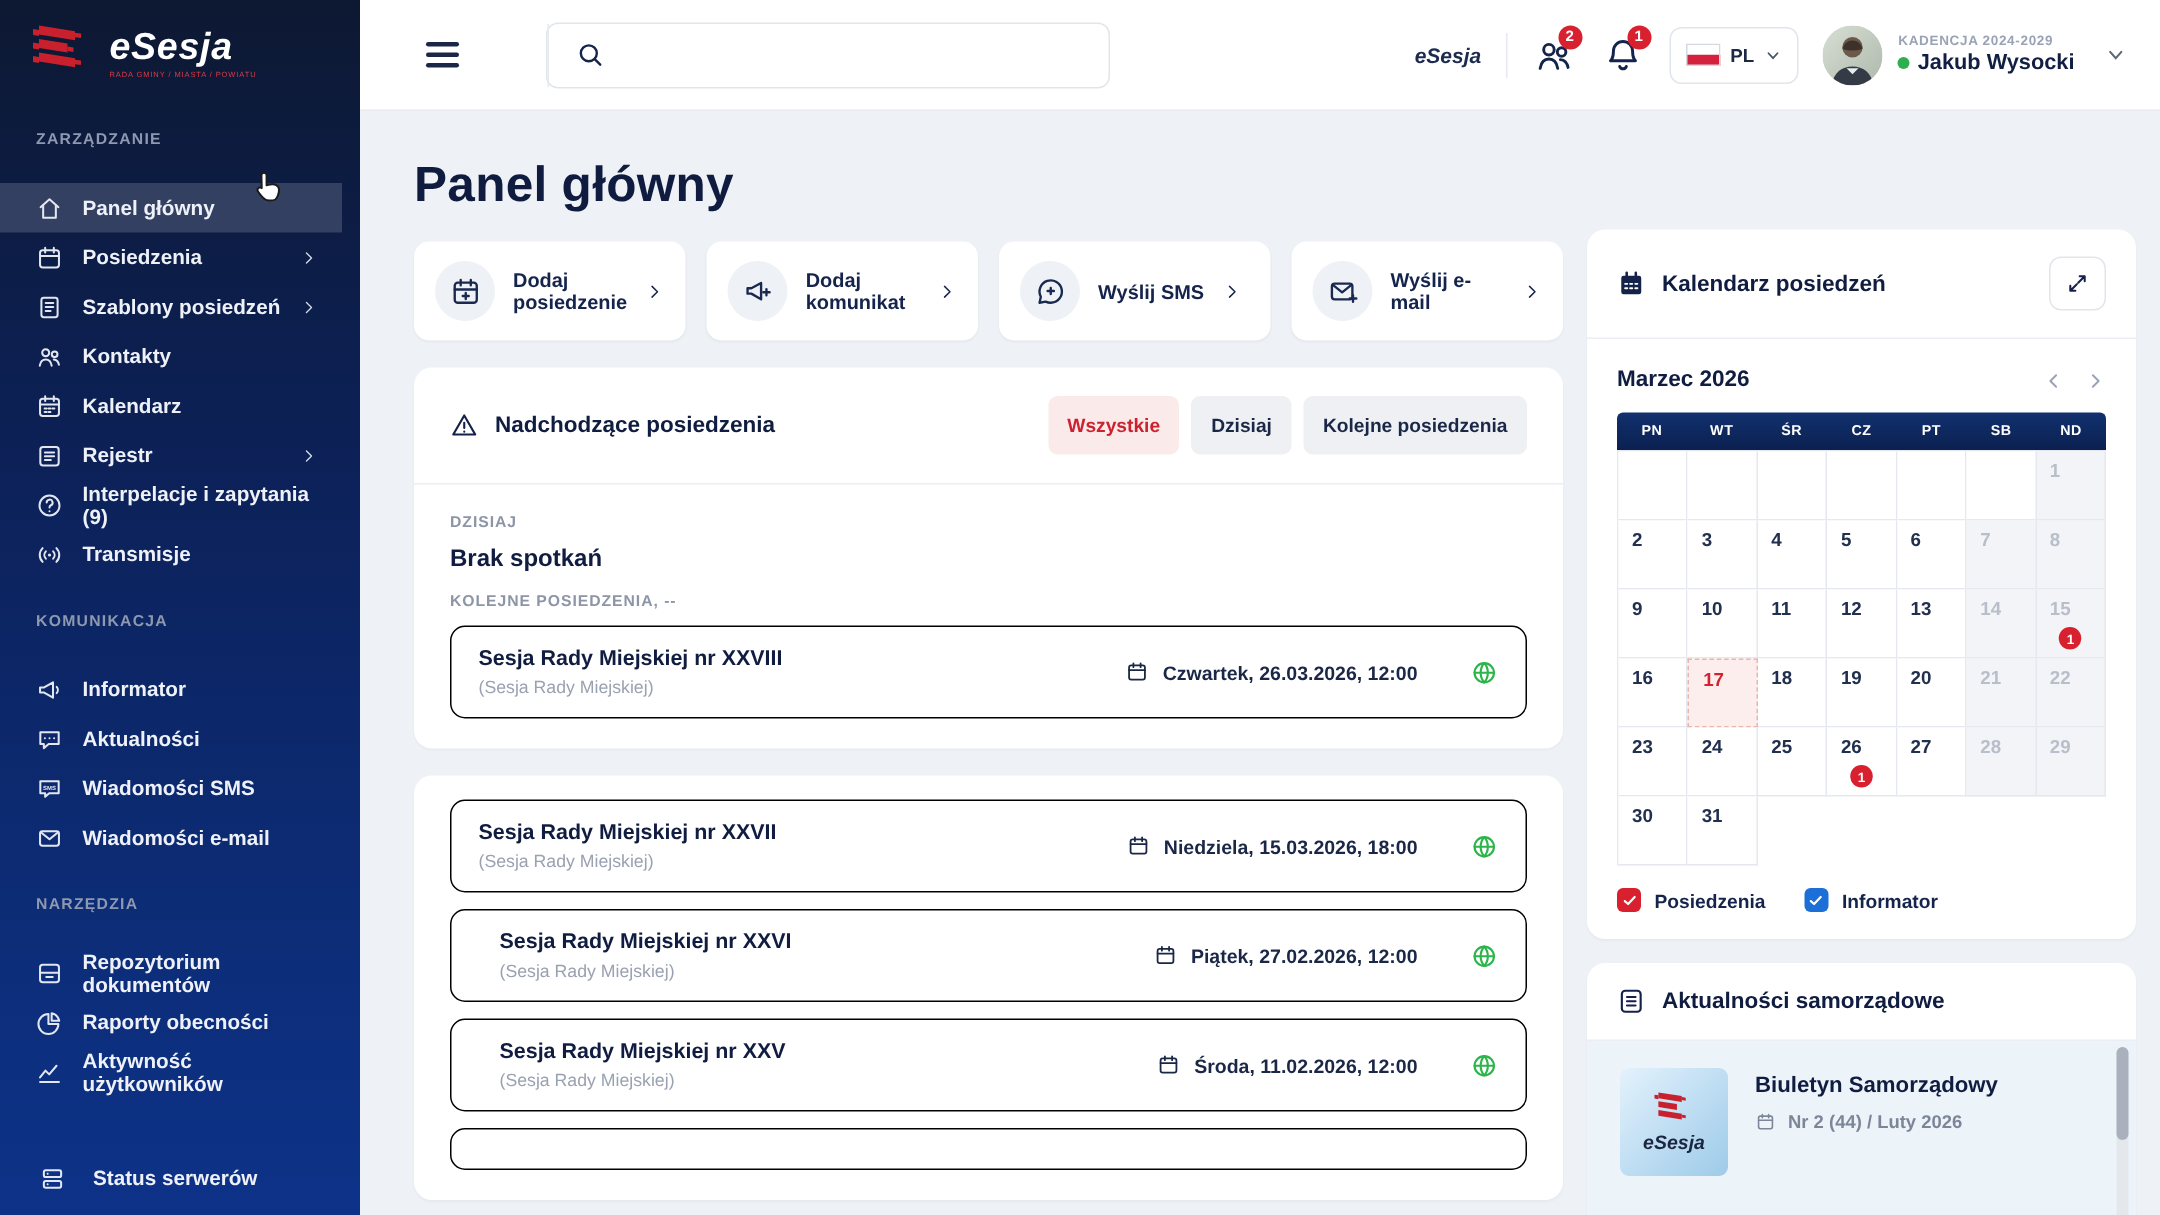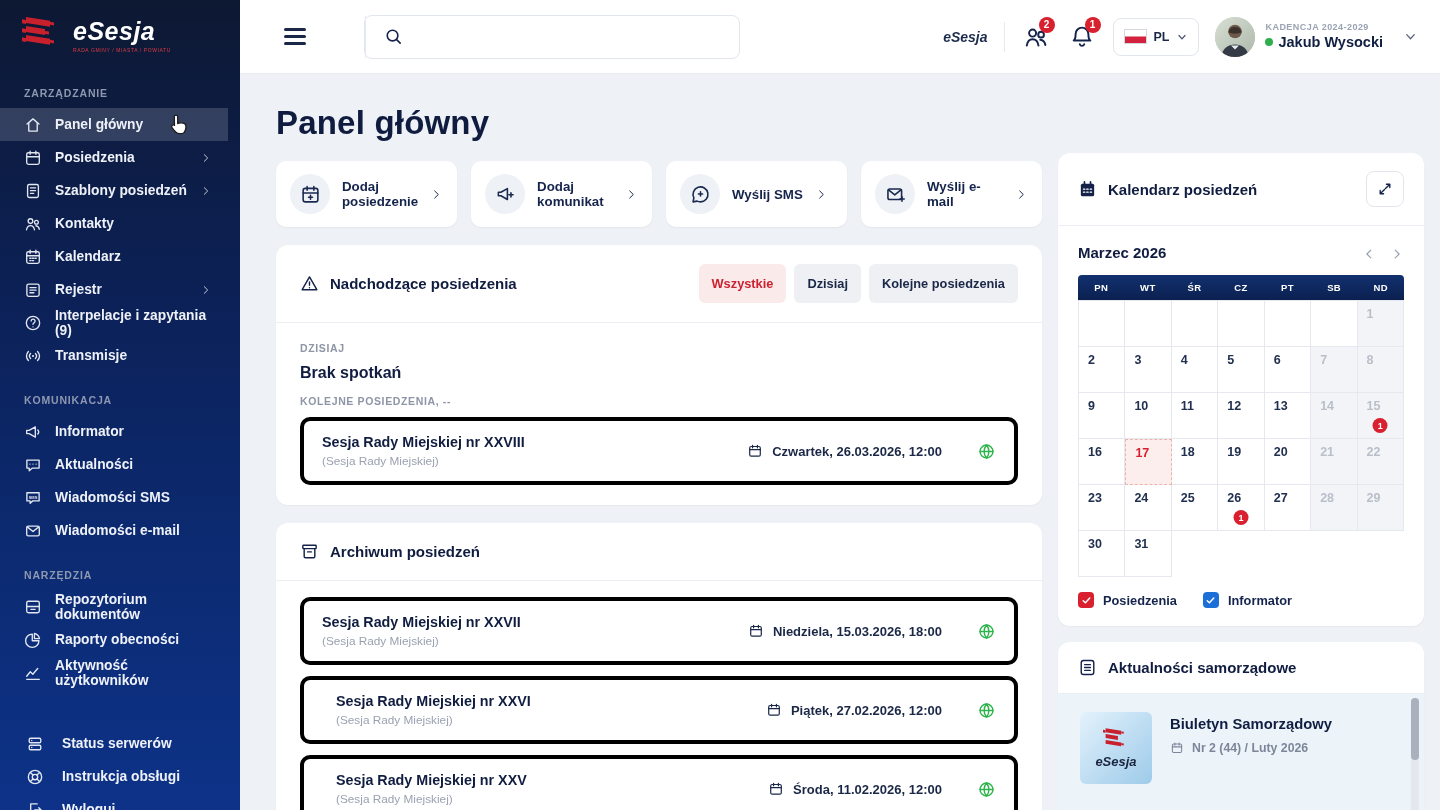--- a/index.html
+++ b/index.html
@@ -7,21 +7,21 @@
   body { font-family:"Liberation Sans","DejaVu Sans",sans-serif; position:relative; background:#eef1f5; color:#14224a; }
 
   
   .sidebar { position:absolute; left:0; top:0; width:240px; height:810px;
     background:linear-gradient(180deg,#0d1832 0%,#0c2158 38%,#0c2a70 66%,#0d3288 100%); z-index:5; }
   .logo { display:flex; align-items:center; gap:9px; padding:15px 0 10px 20px; }
   .logo-glyph { width:44px; height:40px; }
   .logo-txt { color:#fff; }
   .logo-name { font-size:25px; font-weight:bold; font-style:italic; letter-spacing:.5px; }
   .logo-tag { font-size:5px; color:#e03a44; letter-spacing:.6px; margin-top:1px; }
-  .nav-label { padding:22px 24px 9px; font-size:10.5px; font-weight:bold; letter-spacing:.08em; color:#8e98b0; }
+  .nav-label { padding:22px 24px 23px; font-size:10.5px; font-weight:bold; letter-spacing:.08em; color:#8e98b0; }
   .nav-item { display:flex; align-items:center; gap:13px; height:33px; padding:0 16px 0 24px;
     margin-right:12px; color:#eef1f8; font-size:13.8px; font-weight:bold; cursor:pointer; }
   .nav-item.active { background:rgba(255,255,255,.16); }
   .nav-ic { width:18px; height:18px; flex:none; display:inline-flex; opacity:.95; }
   .nav-ic svg, .ic svg { width:100%; height:100%; display:block; }
   .nav-chev { width:12px; height:12px; margin-left:auto; opacity:.9; display:inline-flex; }
   .nav-chev svg { width:100%; height:100%; }
   .sidebar-footer { margin-top:38px; }
   .sidebar-footer .nav-item { gap:18px; padding-left:26px; }
 
@@ -79,21 +79,21 @@
   .panel-head { display:flex; align-items:center; gap:11px; padding:19px 24px; border-bottom:1px solid #eceef3; }
   .panel-head .ic { width:19px; height:19px; color:#14224a; flex:none; }
   .panel-title { font-size:15px; font-weight:bold; color:#101d40; }
   .chips { margin-left:auto; display:flex; gap:8px; }
   .chip { padding:12px 13px; border-radius:6px; font-size:12.8px; font-weight:bold; background:#eef0f4;
     color:#1a2746; cursor:pointer; }
   .chip.active { background:#fbeaea; color:#cc2230; }
   .panel-body { padding:6px 24px 20px; }
   .micro-label { font-size:10.5px; font-weight:bold; letter-spacing:.06em; color:#8d95a6; margin:13px 0 10px; }
   .empty-msg { font-size:16px; font-weight:bold; color:#101d40; margin-bottom:6px; }
-  .meeting { border:4px solid #000000; border-radius:10px; padding:13px 18px; display:flex;
+  .meeting { border:1px solid #000000; border-radius:10px; padding:13px 18px; display:flex;
     background:#fff; cursor:pointer; }
   .meeting + .meeting { margin-top:11px;padding-left:32px; }
   .m-title { font-size:14.3px; font-weight:bold; color:#101d40; }
   .m-sub { font-size:11.8px; color:#9aa1b0; margin-top:4px; }
   .m-right { margin-left:auto; display:flex; align-items:center; gap:9px; color:#1a2746; }
   .m-right .cal-ic { width:16px; height:16px; color:#1a2746; display:inline-flex; }
   .m-date { font-size:13px; font-weight:bold; }
   .m-globe { width:19px; height:19px; color:#2db54b; margin-left:26px; display:inline-flex; }
   .archive-body { padding:16px 24px 20px; }
 
@@ -575,30 +575,20 @@
                       <path d="M3.2 10h13.6M10 3.2a10.4 10.4 0 0 1 0 13.6M10 3.2a10.4 10.4 0 0 0 0 13.6"></path>
                     </svg>
                   </span>
     </div>
   </div>
             </div>
         </div>
       </section>
 
       <section class="panel">
-        <div class="panel-head">
-          <span class="ic">
-            <svg viewBox="0 0 20 20" fill="none" stroke="currentColor" stroke-width="1.5" stroke-linecap="round" stroke-linejoin="round">
-                <rect x="3" y="3.4" width="14" height="3.6" rx="0.8"></rect>
-                <path d="M4.4 7v8.2a1.4 1.4 0 0 0 1.4 1.4h8.4a1.4 1.4 0 0 0 1.4-1.4V7"></path>
-                <path d="M8 10.4h4"></path>
-              </svg>
-          </span>
-          <span class="panel-title">Archiwum posiedzeń</span>
-        </div>
         <div class="archive-body" id="archive-list">
             <div class="meeting">
     <div>
       <div class="m-title">Sesja Rady Miejskiej nr XXVII</div>
       <div class="m-sub">(Sesja Rady Miejskiej)</div>
     </div>
     <div class="m-right">
       <span class="cal-ic">
                   <svg viewBox="0 0 20 20" fill="none" stroke="currentColor" stroke-width="1.5" stroke-linecap="round" stroke-linejoin="round">
                     <rect x="3.4" y="4.4" width="13.2" height="12" rx="1.8"></rect>

